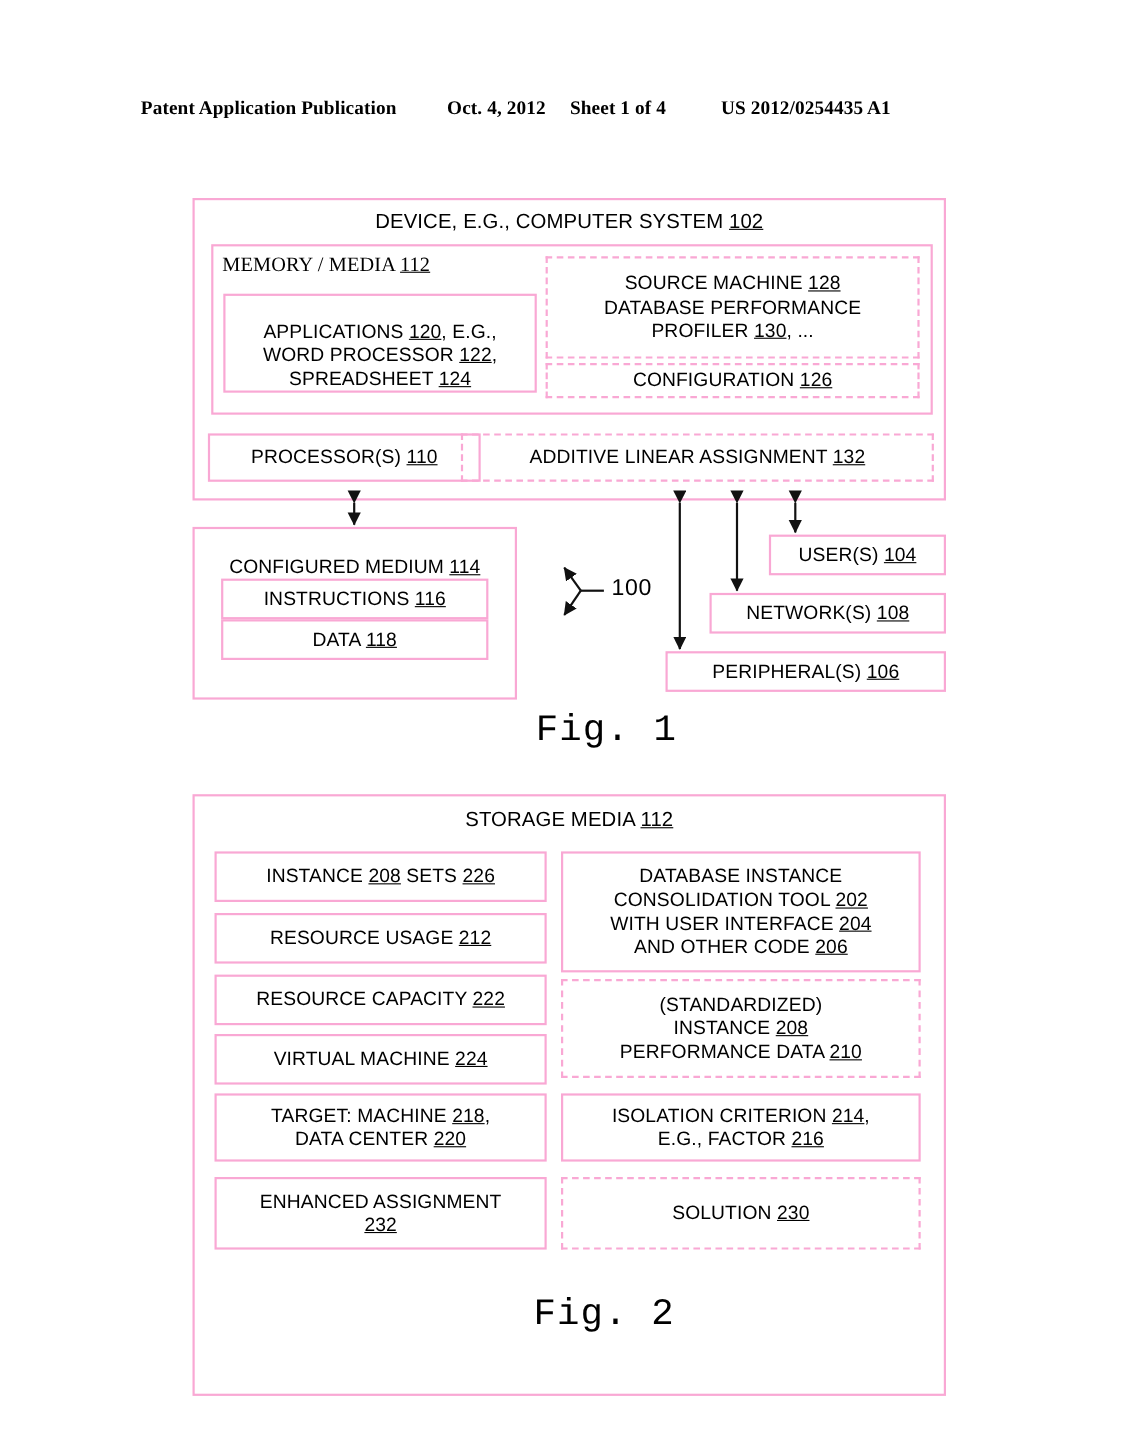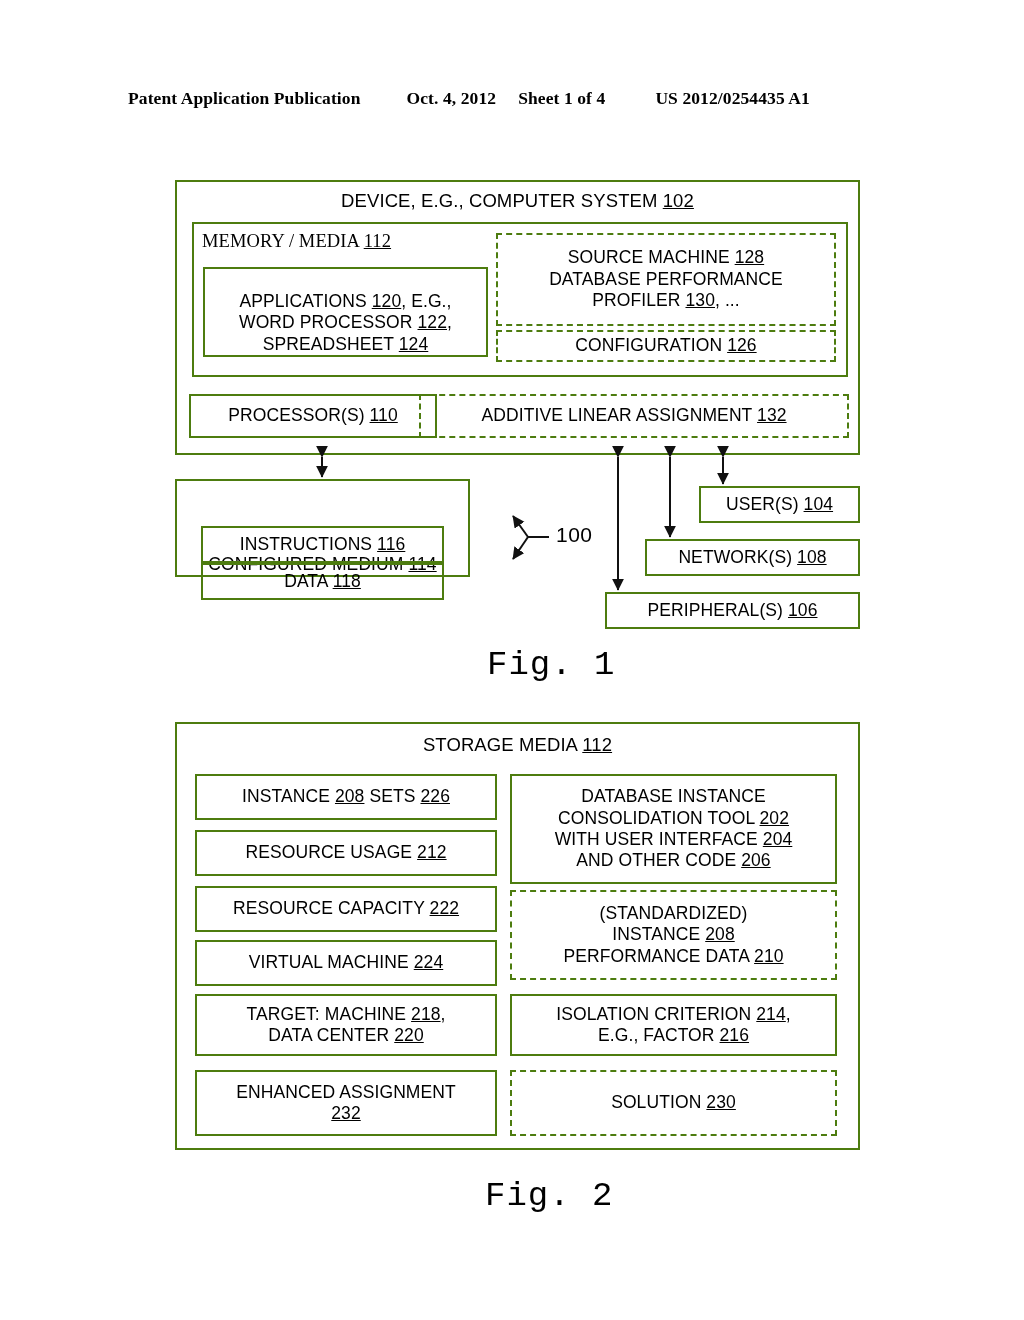--- a/index.html
+++ b/index.html
@@ -33,21 +33,21 @@
   }
   .page-header .hdr-pub    { margin-right: 46px; }
   .page-header .hdr-date   { margin-right: 22px; }
   .page-header .hdr-sheet  { margin-right: 50px; }
   .page-header .hdr-number { }
 
   
   .pbox {
     position: absolute;
     box-sizing: border-box;
-    border: 2px solid #4d7c0f;
+    border: 2px solid #f9a8d4;
     background: transparent;
     display: flex;
     flex-direction: column;
     align-items: center;
     justify-content: center;
     text-align: center;
     font-size: 17.5px;
     line-height: 1.22;
     letter-spacing: 0.1px;
     white-space: nowrap;
@@ -128,21 +128,21 @@
 </div>
 
 <div class="pbox" style="left:189px; top:394px; width:248px; height:44px;">
   <span class="line"><span>PROCESSOR(S) </span><u>110</u></span>
 </div>
 
 <div class="pbox dashed" style="left:419px; top:394px; width:430px; height:44px;">
   <span class="line"><span>ADDITIVE LINEAR ASSIGNMENT  </span><u>132</u></span>
 </div>
 
-<div class="pbox toplabel" style="left:175px; top:479px; width:295px; height:98px; padding-top:24px;justify-content:flex-end;">
+<div class="pbox toplabel" style="left:175px; top:479px; width:295px; height:157px; padding-top:24px;">
   <div>
     <span>CONFIGURED MEDIUM </span><u>114</u>
   </div>
 </div>
 
 <div class="pbox" style="left:201px; top:526px; width:243px; height:37px;">
   <span class="line"><span>INSTRUCTIONS </span><u>116</u></span>
 </div>
 
 <div class="pbox" style="left:201px; top:563px; width:243px; height:37px;">
@@ -158,21 +158,21 @@
 </div>
 
 <div class="pbox" style="left:605px; top:592px; width:255px; height:37px;">
   <span class="line"><span>PERIPHERAL(S) </span><u>106</u></span>
 </div>
 
 <div class="ref-100" style="left:556px; top:523px;">100</div>
 
 <div class="fig-caption" style="left:487px; top:634px;">Fig. 1</div>
 
-<div class="pbox toplabel" style="left:175px; top:722px; width:685px; height:428px; padding-top:10px;text-align:center;">
+<div class="pbox toplabel" style="left:175px; top:722px; width:685px; height:547px; padding-top:10px;text-align:center;">
   <div style="font-size:18.5px;">
     <span>STORAGE MEDIA </span><u>112</u>
   </div>
 </div>
 
 <div class="pbox" style="left:195px; top:774px; width:302px; height:46px;text-align:center;">
   <span class="line"><span>INSTANCE </span><u>208</u><span> SETS </span><u>226</u></span>
 </div>
 
 <div class="pbox" style="left:195px; top:830px; width:302px; height:46px;">

